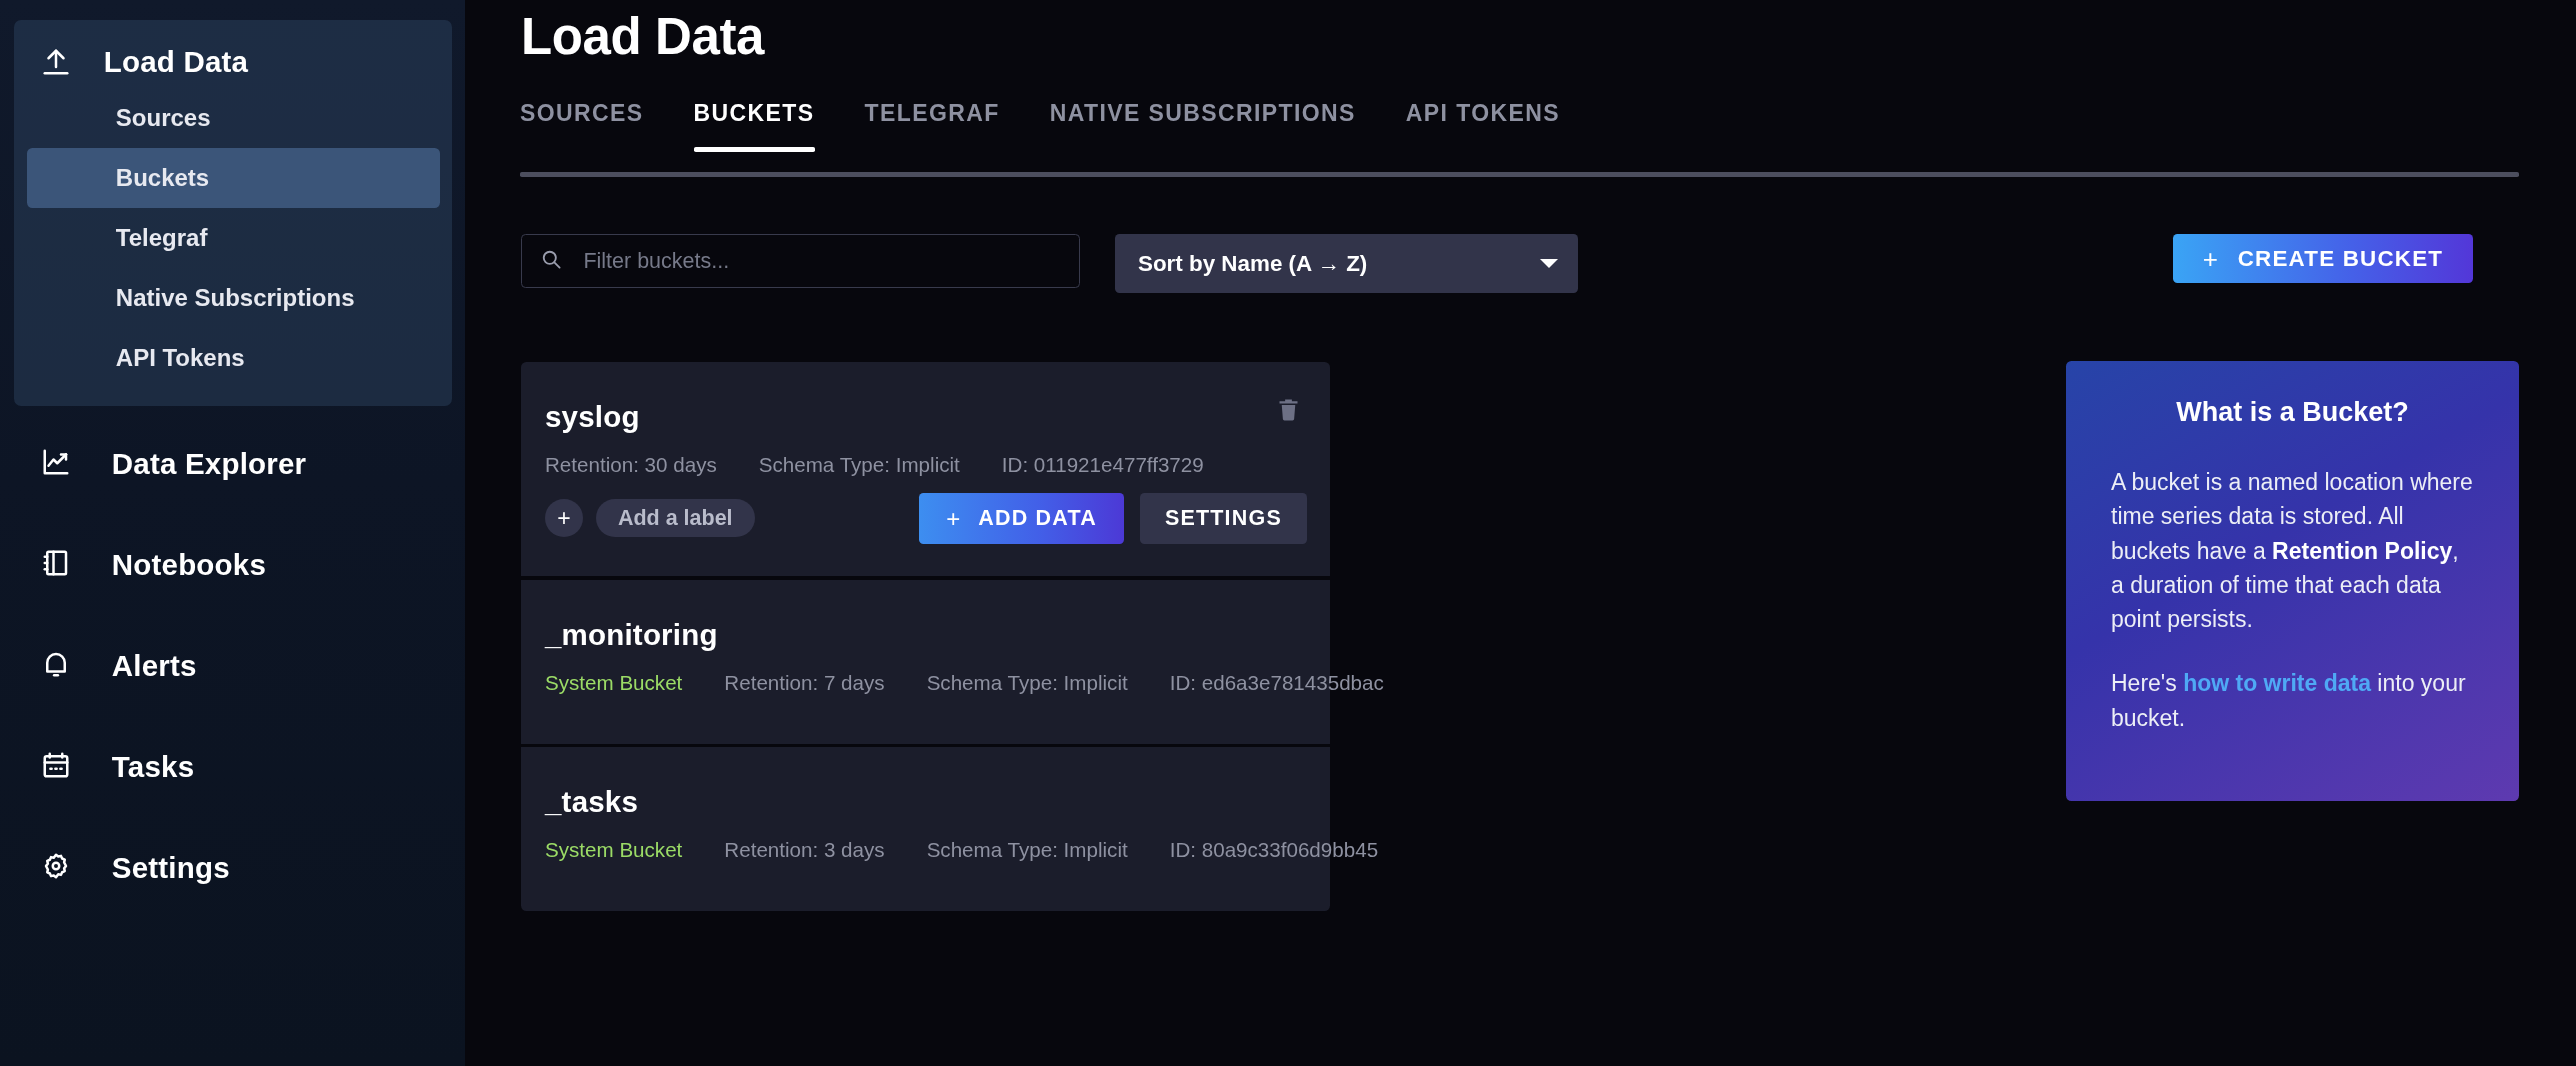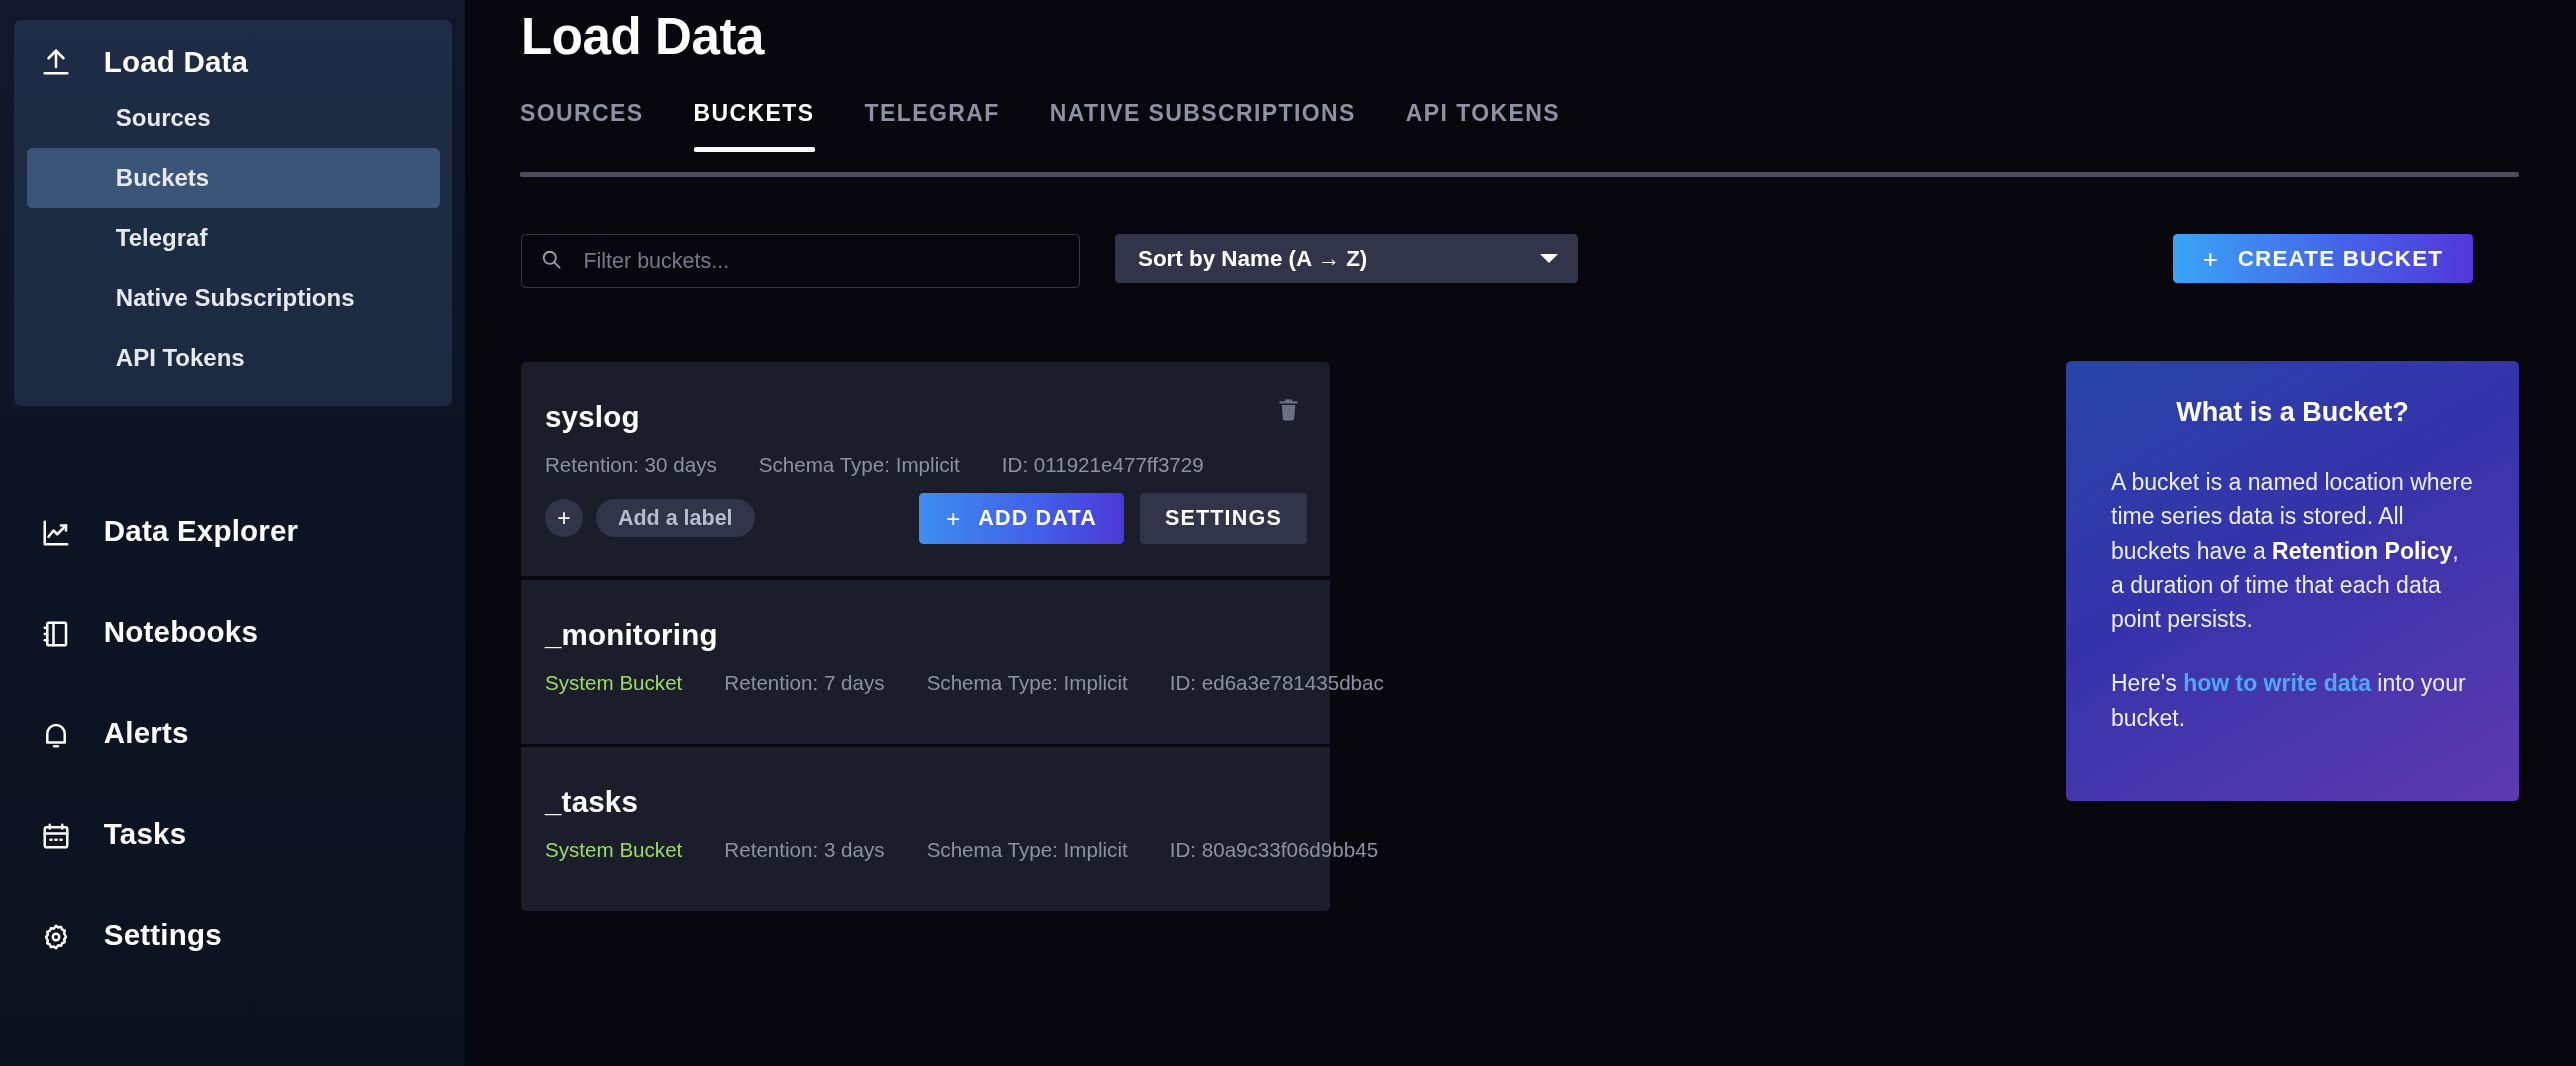--- a/index.html
+++ b/index.html
@@ -35,22 +35,23 @@
   }
   .sub-item {
     height: 60px; display: flex; align-items: center;
     padding-left: 89px; margin: 0 12.5px; border-radius: 5.4px;
     font-size: 24px; font-weight: bold; color: #e7e9f0;
   }
   .sub-item.active { background: #3b5579; }
 
   .nav-main { position: absolute; left: 14.3px; top: 447px; width: 438px; }
   .nav-row {
-    display: flex; align-items: flex-end; height: 101px;
+    display: flex; align-items: flex-start; height: 101px;
     padding-left: 27px;
+    gap: 8px;
   }
   .nav-row-icon { width: 41px; flex: 0 0 41px; display: flex; align-items: center; }
   .nav-row-label {
     font-size: 29.5px; font-weight: bold; color: #ffffff;
     margin-left: 21.5px; letter-spacing: 0.2px;
   }
 
   
   .main { flex: 1 1 auto; position: relative; height: 1066px; background: #07070d; }
 
@@ -81,21 +82,21 @@
   
   .filter-input {
     position: absolute; left: 521px - 465px; top: 234px;
     left: 56px; width: 559px; height: 54px;
     background: #07070d; border: 1.8px solid #383a4c; border-radius: 4.5px;
     display: flex; align-items: center; padding-left: 18px; gap: 21px;
   }
   .filter-placeholder { font-size: 21.5px; color: #767989; }
 
   .sort-dropdown {
-    position: absolute; left: 650px; top: 234px; width: 463px; height: 49px;
+    position: absolute; left: 650px; top: 234px; width: 463px; height: 59px;
     background: #32344a; border-radius: 4.5px;
     display: flex; align-items: center; justify-content: space-between;
     padding: 0 19.7px 0 23px;
   }
   .sort-label { font-size: 22.4px; font-weight: bold; color: #ffffff; }
   .caret { width: 0; height: 0; border-left: 9.8px solid transparent; border-right: 9.8px solid transparent; border-top: 9.8px solid #ffffff; }
 
   .create-btn {
     position: absolute; left: 1708px; top: 234px; width: 300px; height: 49px;
     background: linear-gradient(90deg, #3aa4f5 0%, #4560e8 60%, #5337d8 100%);

